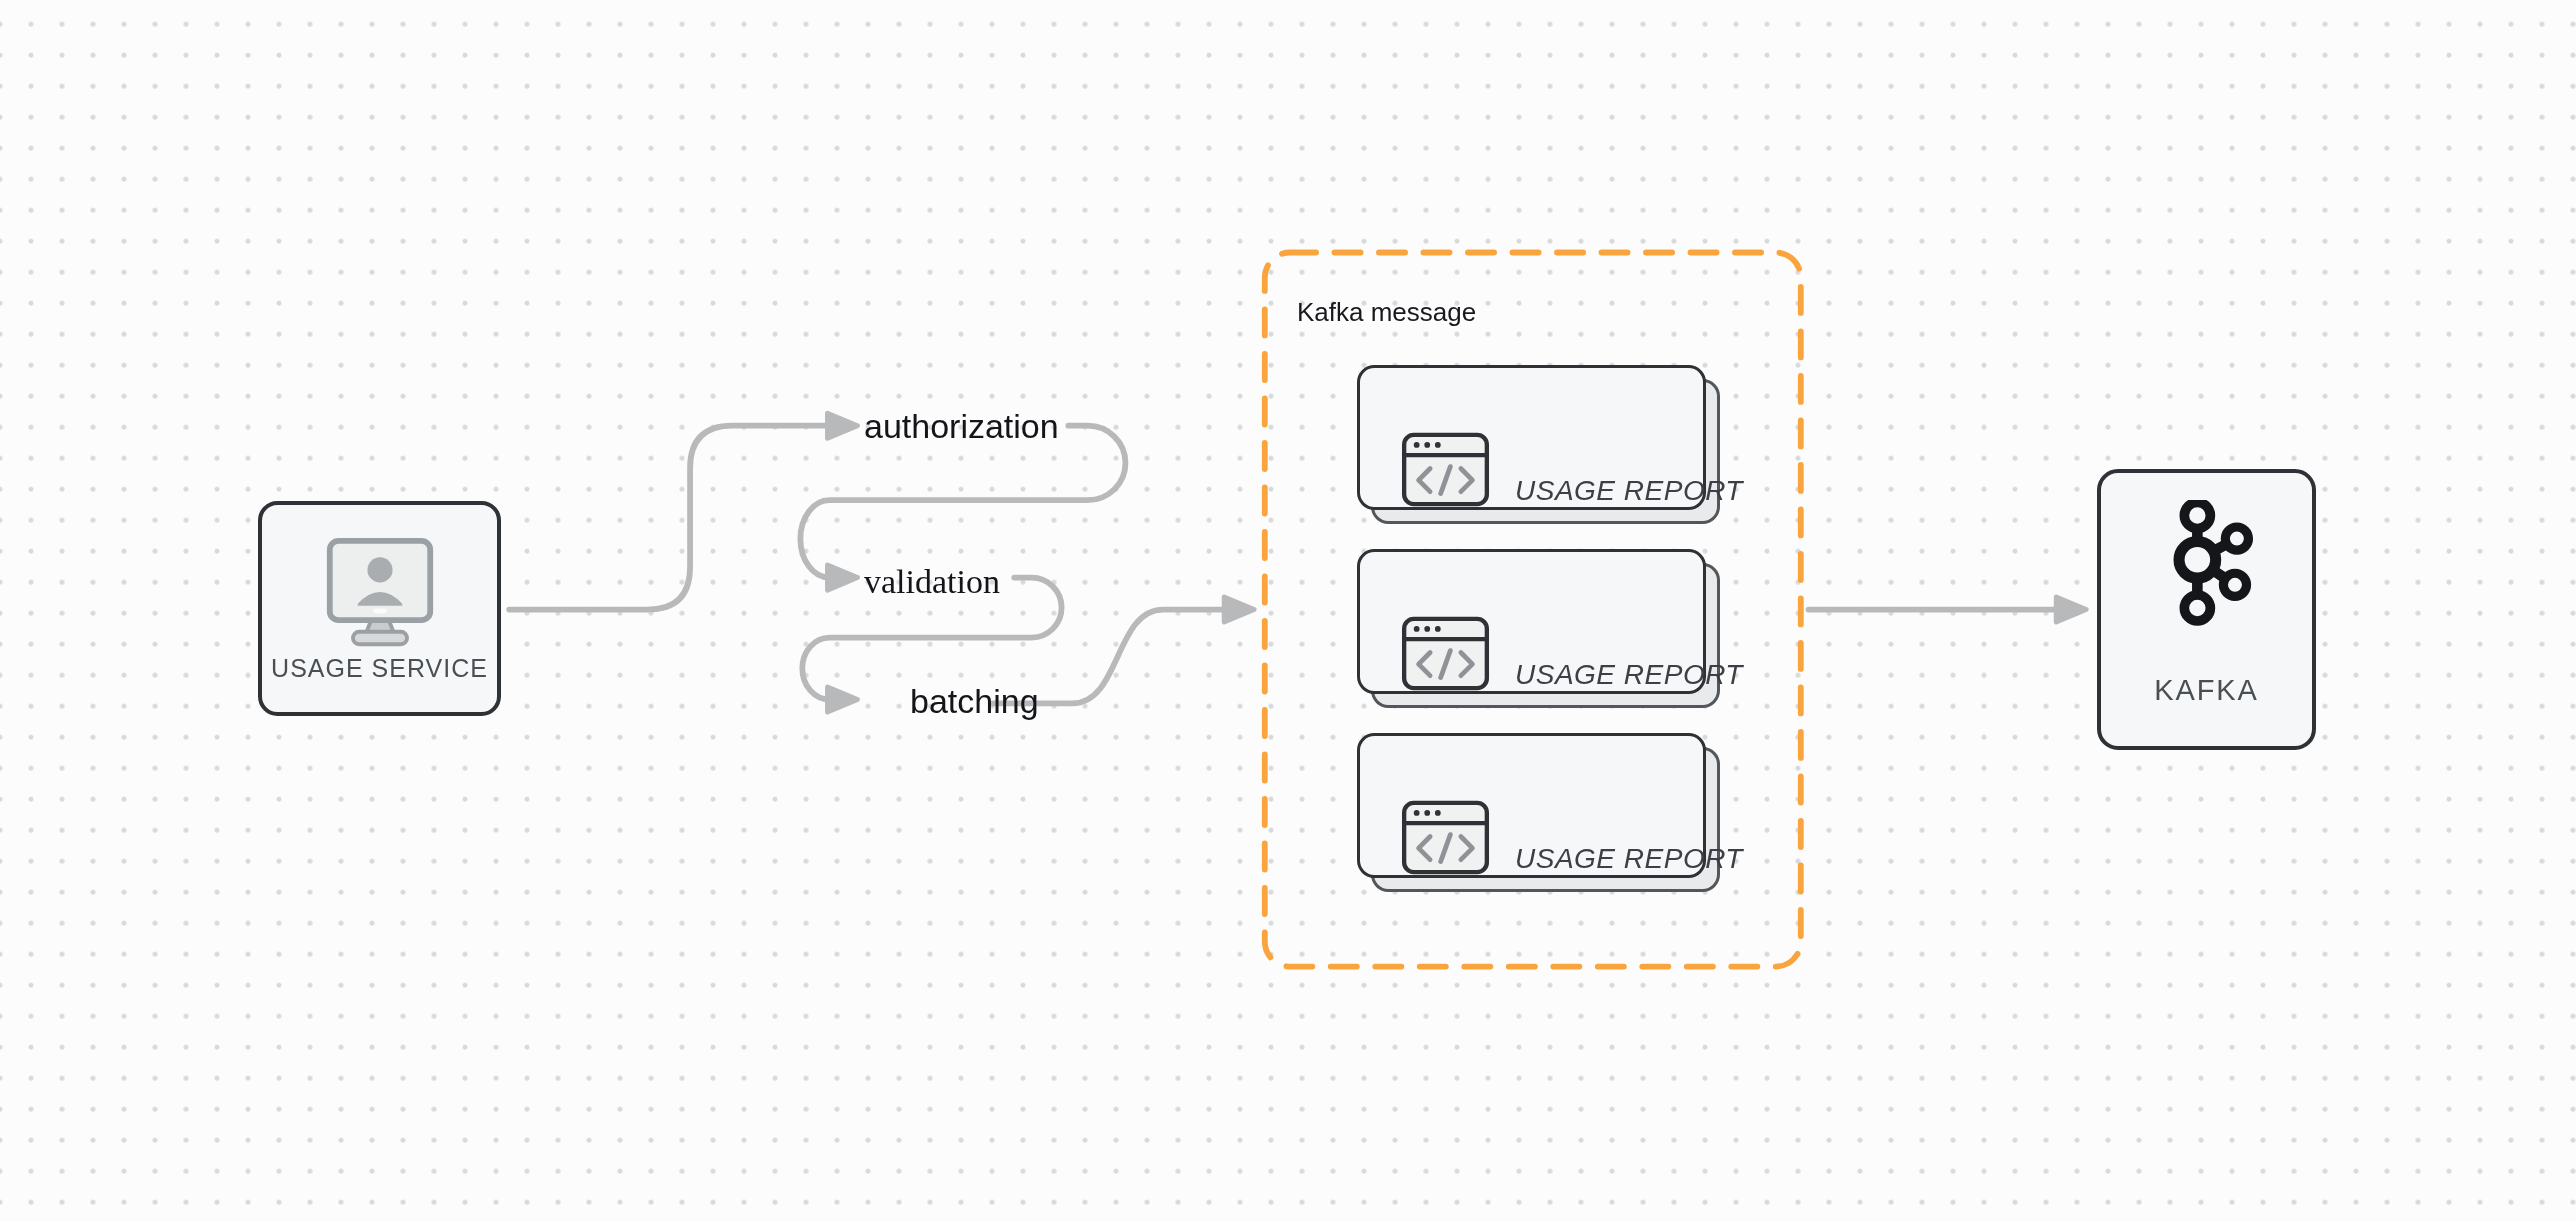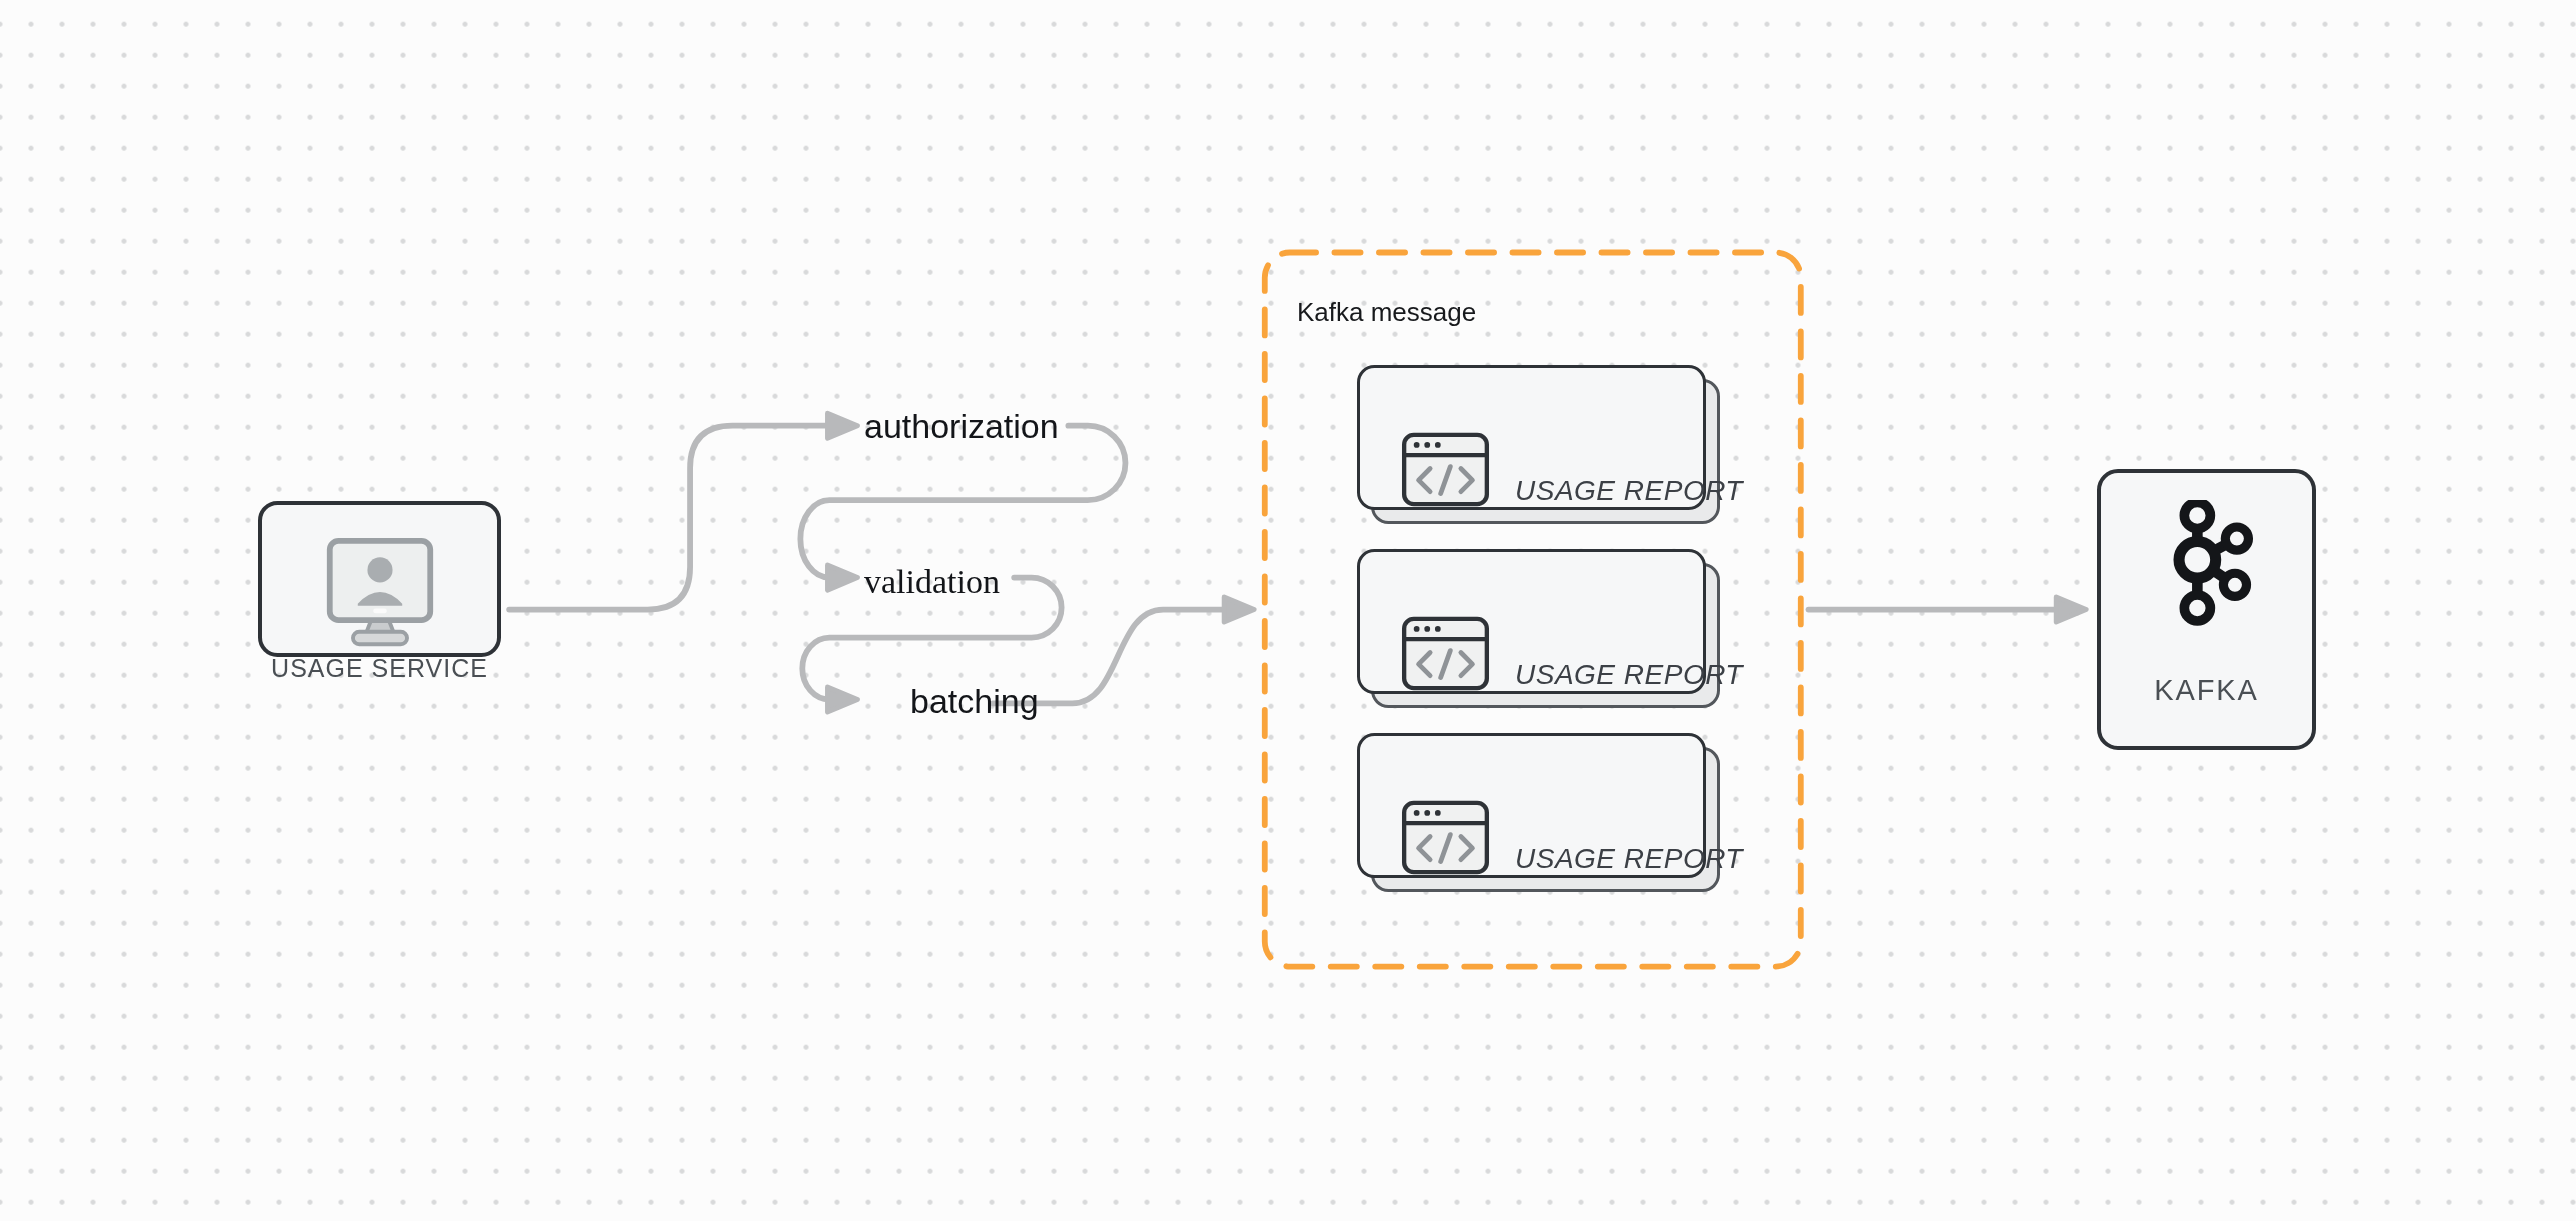--- a/index.html
+++ b/index.html
@@ -9,21 +9,21 @@
     background-image:radial-gradient(circle,#d8d9da 2.2px,rgba(216,217,218,0) 2.5px);
     background-size:31px 31px;background-position:15.5px 8.7px;
     font-family:"Liberation Sans",sans-serif;
   }
   .overlay{position:absolute;left:0;top:0;z-index:1;}
   .connector{fill:none;stroke:#b8b9bb;stroke-width:6;stroke-linecap:round;}
   .arrowhead{fill:#b8b9bb;stroke:#b8b9bb;stroke-width:5;stroke-linejoin:round;}
   .group-border{fill:none;stroke:#f9a43c;stroke-width:6;stroke-linecap:round;stroke-dasharray:27 19;}
 
   .node{position:absolute;z-index:2;background:#f6f7f8;border:4.8px solid #2e3237;box-sizing:border-box;}
-  .node-usage{left:258px;top:501px;width:243px;height:156px;border-radius:19.4px;}
+  .node-usage{left:258px;top:501px;width:243px;height:215px;border-radius:19.4px;}
   .node-kafka{left:2097px;top:469px;width:219px;height:281px;border-radius:21px;}
   .node-icon{position:absolute;left:50%;transform:translateX(-50%);}
   .usage-icon{top:33px;}
   .kafka-icon{top:27px;}
   .node-label{position:absolute;left:0;width:100%;text-align:center;color:#4a4f54;}
   .usage-label-inner{top:149px;font-size:25px;letter-spacing:1px;}
   .kafka-label{top:201px;font-size:29px;letter-spacing:1.9px;}
 
   .flow-label{position:absolute;z-index:2;transform:translateY(-50%);font-size:34px;font-weight:500;color:#131519;white-space:nowrap;}
   .label-auth{left:864px;top:426px;}

